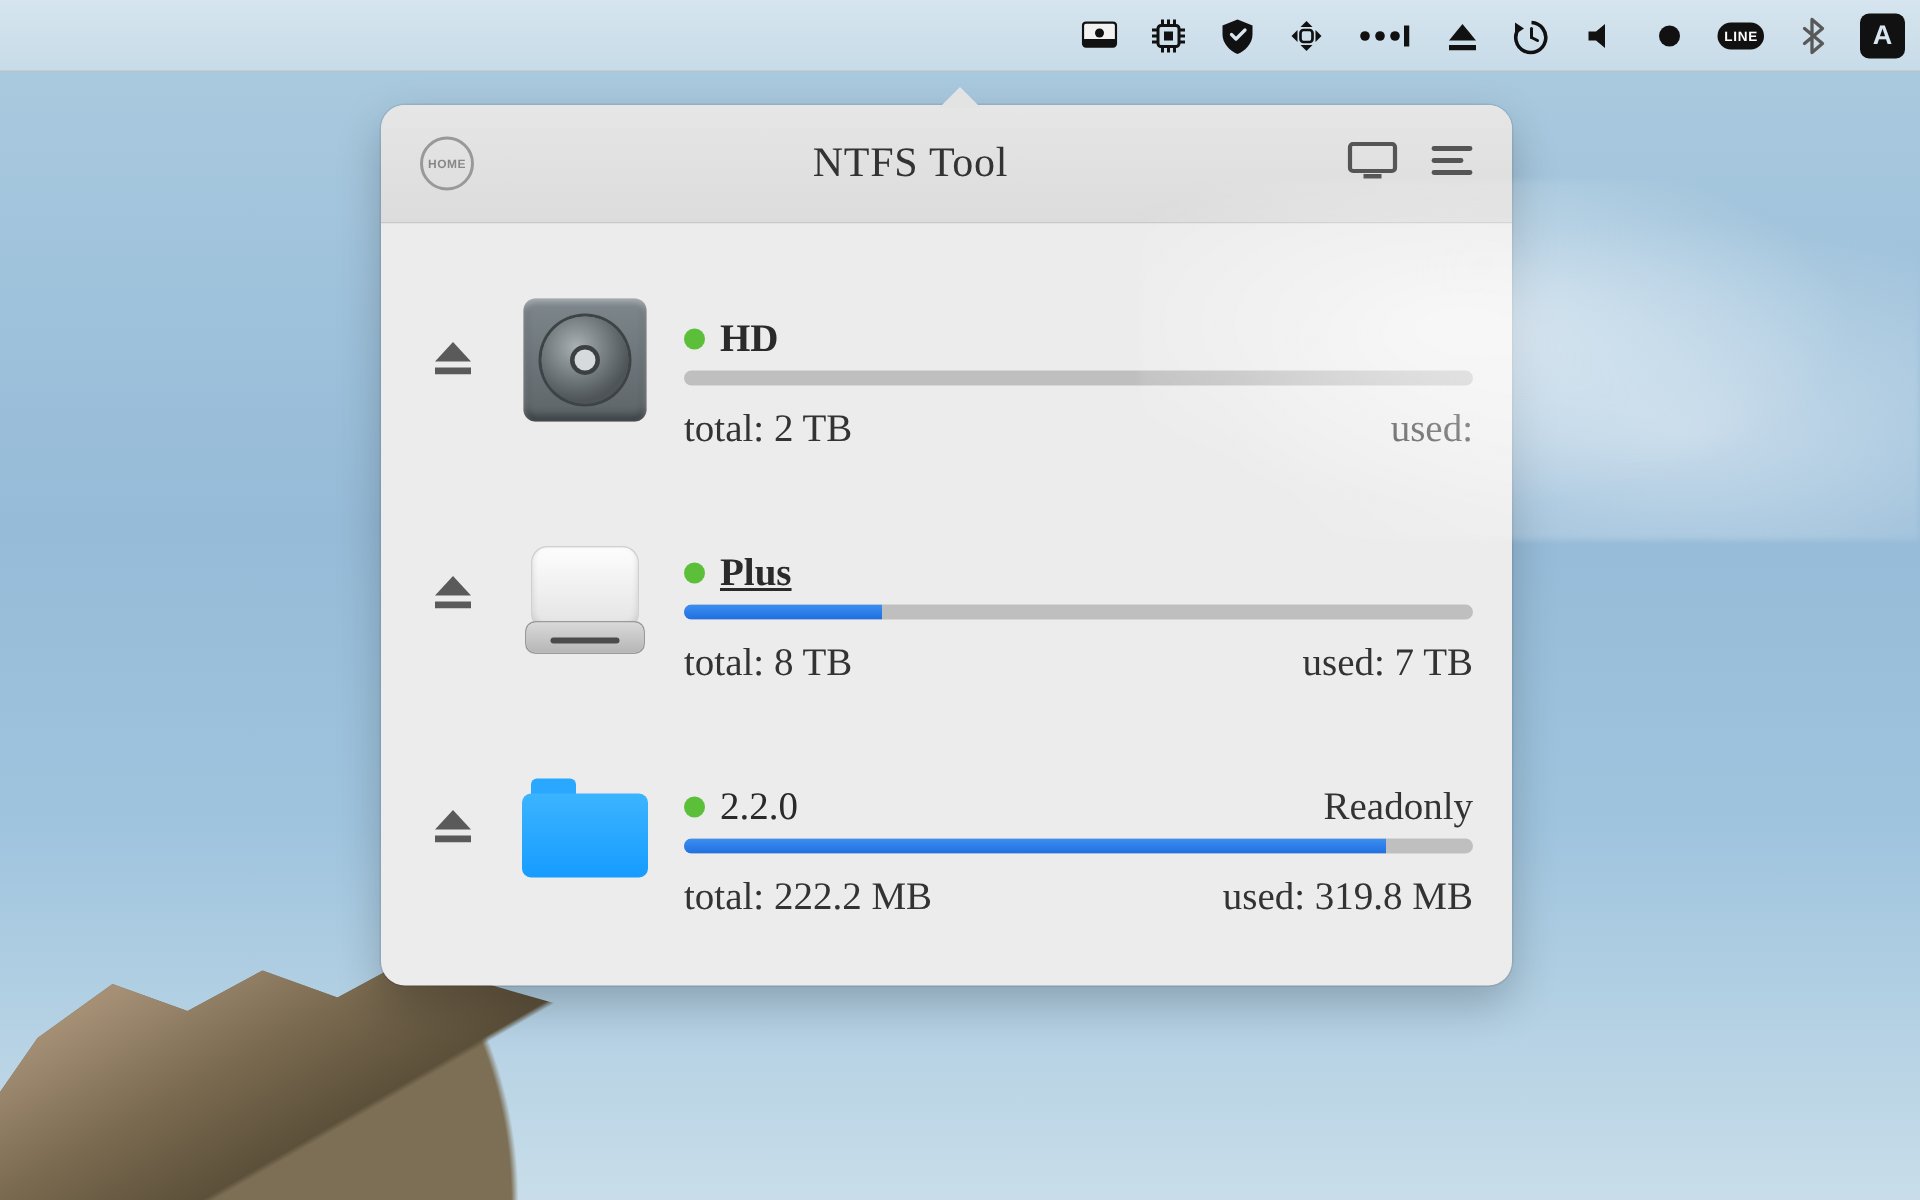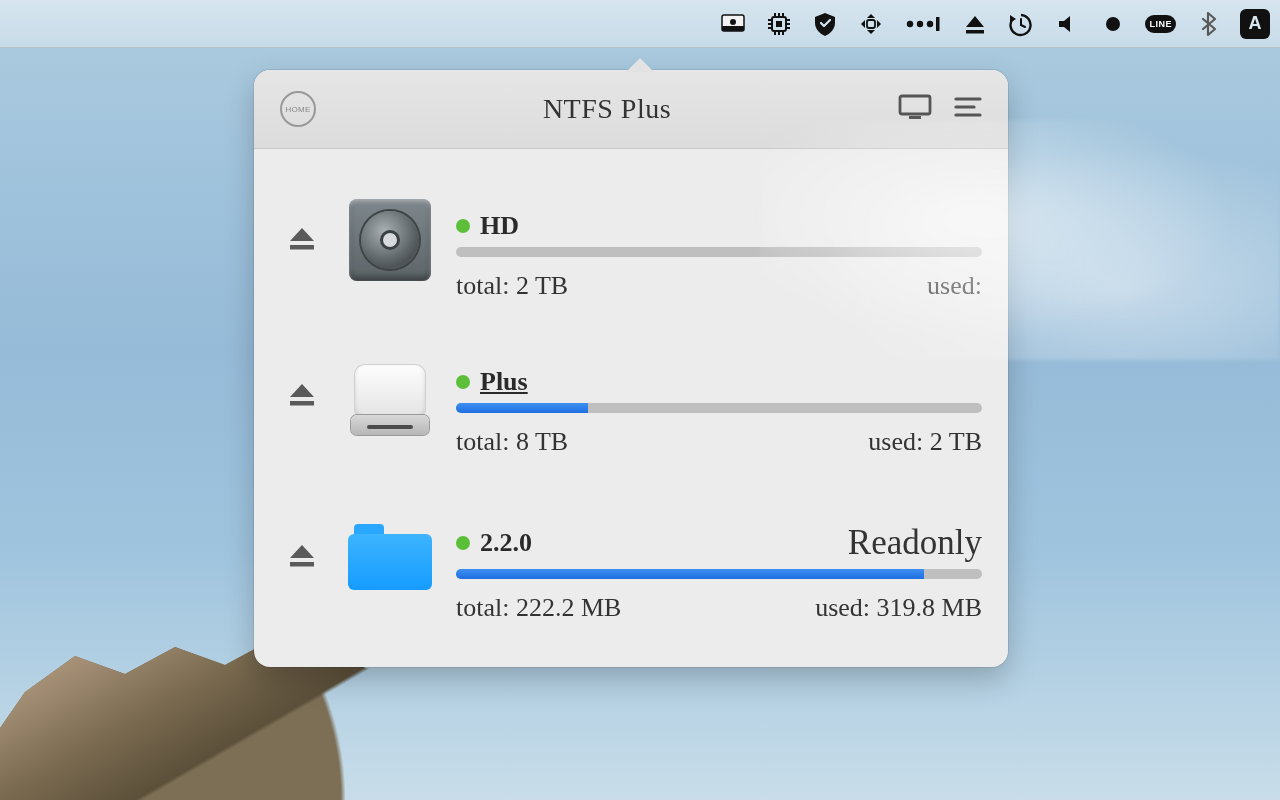--- a/index.html
+++ b/index.html
@@ -131,21 +131,21 @@
     font-family: Georgia, "Times New Roman", serif;
     letter-spacing: 0.5px;
   }
   .home-btn {
     width: 32px; height: 32px;
     border-radius: 50%;
     border: 2px solid #999;
     display:flex;align-items:center;justify-content:center;
     font-size:8px;
     color:#888;
-    font-weight:400;
+    font-weight:700;
     letter-spacing:0.3px;
     cursor: pointer;
   }
   .hdr-actions {
     display:flex;
     gap:22px;
     align-items:center;
   }
   .hdr-actions svg { cursor: pointer; }
 
@@ -190,21 +190,21 @@
     font-family: Georgia, "Times New Roman", serif;
   }
   .status-dot {
     width: 14px; height: 14px;
     border-radius: 50%;
     background: #5cbf3a;
   }
   .readonly {
     margin-left:auto;
     font-family: Georgia, "Times New Roman", serif;
-    font-size: 35px;
+    font-size: 26px;
     color:#333;
   }
   .progress {
     width: 100%;
     height: 10px;
     background: #bfbfbf;
     border-radius: 5px;
     overflow:hidden;
   }
   .progress .bar {
@@ -372,21 +372,21 @@
         </svg>
     </div>
     <div class="mb-item" style="background:#111;border-radius:6px;width:30px;height:30px;color:#d7e6ef;font-weight:700;font-size:18px;">A</div>
   </div>
 
   <div class="popover">
     <div class="pop-header">
       <div class="home-btn">
         <span>HOME</span>
       </div>
-      <div class="title">NTFS Plus</div>
+      <div class="title">NTFS Tool</div>
       <div class="hdr-actions">
         <span>
           <svg width="34" height="28">
               <rect x="2" y="3" width="30" height="18" rx="2" fill="none" stroke="#555" stroke-width="2.8"></rect>
               <rect x="11" y="23" width="12" height="3" fill="#555"></rect>
             </svg>
         </span>
         <span>
           <svg width="28" height="24">
               <line x1="2" y1="4" x2="26" y2="4" stroke="#555" stroke-width="3.2" stroke-linecap="round"></line>
@@ -447,21 +447,21 @@
           <div class="drive-name-row">
             <span class="status-dot"></span>
             <span style="font-weight:600;text-decoration:underline;">Plus</span>
             <span class="readonly"></span>
           </div>
           <div class="progress">
               <div class="bar" style="width:25%"></div>
             </div>
           <div class="drive-stats">
             <span>total: 8 TB</span>
-            <span>used: 2 TB</span>
+            <span>used: 7 TB</span>
           </div>
         </div>
       </div>
 
       <div class="drive-row">
         <div class="eject-col">
           <span>
             <svg width="30" height="28">
                 <polygon points="15,4 27,17 3,17" fill="#5a5a5a"></polygon>
                 <rect x="3" y="21" width="24" height="4.5" fill="#5a5a5a"></rect>
@@ -470,21 +470,21 @@
         </div>
         <div class="drive-icon">
           <div class="folder">
               <div class="tab"></div>
               <div class="front"></div>
             </div>
         </div>
         <div class="drive-info">
           <div class="drive-name-row">
             <span class="status-dot"></span>
-            <span style="font-weight:700;">2.2.0</span>
+            <span style="font-weight:400;">2.2.0</span>
             <span class="readonly">Readonly</span>
           </div>
           <div class="progress">
               <div class="bar" style="width:89%"></div>
             </div>
           <div class="drive-stats">
             <span>total: 222.2 MB</span>
             <span>used: 319.8 MB</span>
           </div>
         </div>

